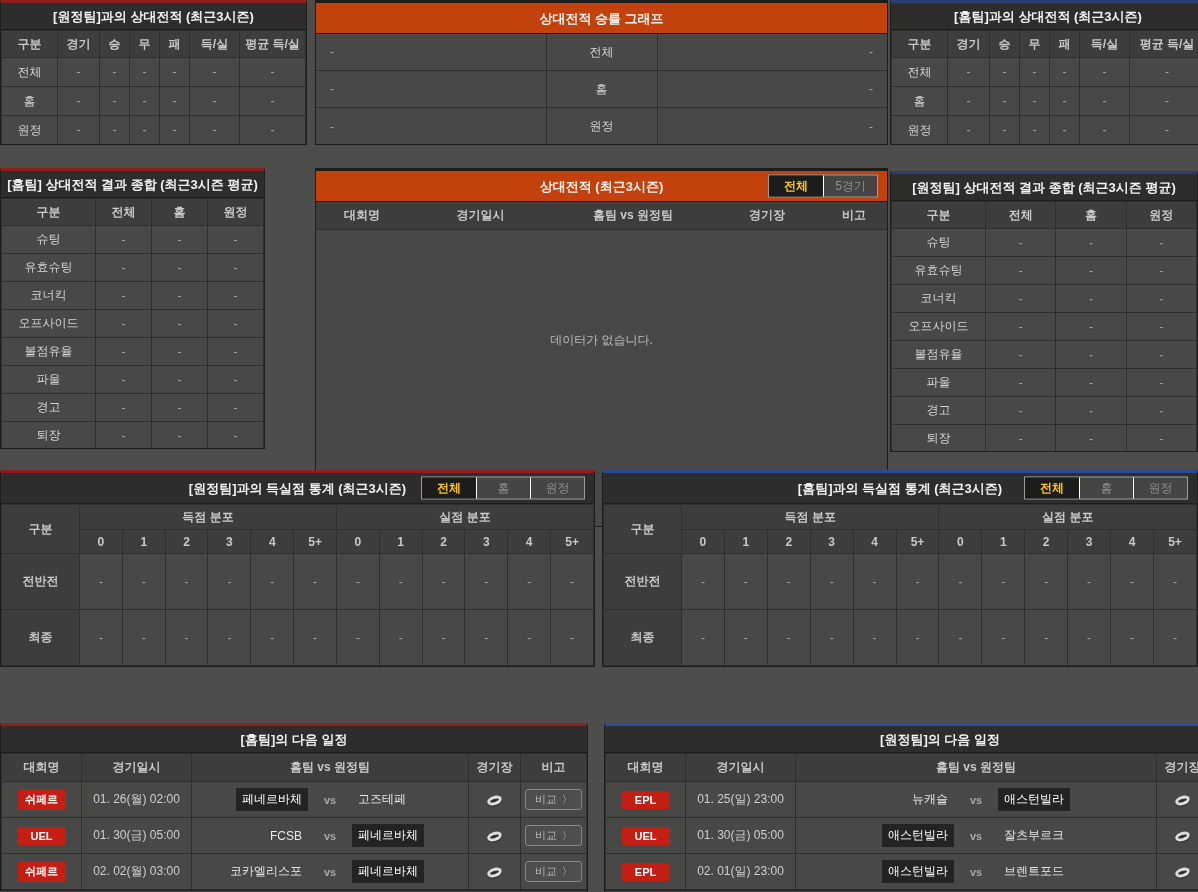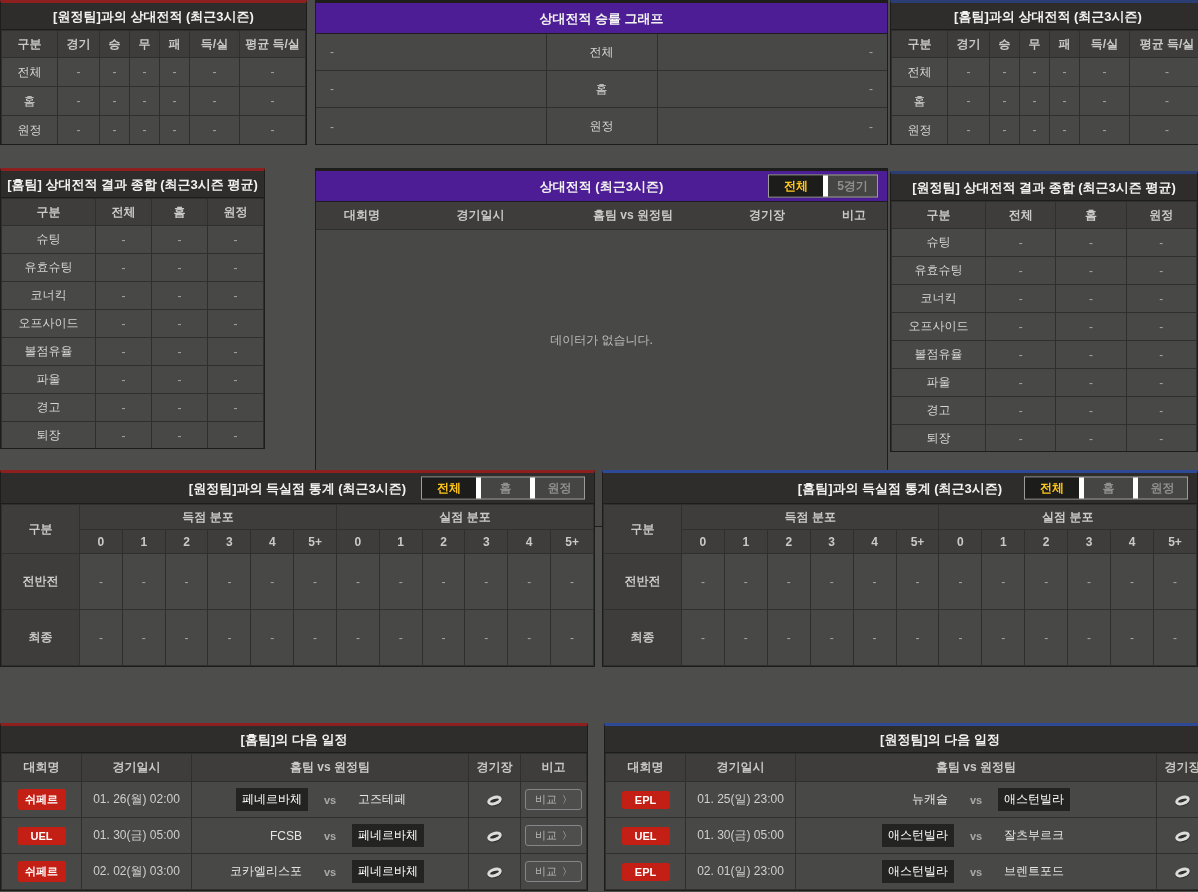--- a/index.html
+++ b/index.html
@@ -22,21 +22,21 @@
   .accent-blue { border-top-color:#2e4a96; }
   .panel-title {
     height:27px; line-height:27px;
     background:#2e2d2b;
     color:#f2f2f0; font-size:13px; font-weight:bold;
     text-align:center;
     border-bottom:1px solid #1d1d1b;
     position:relative;
   }
   .panel-title.tall { height:31px; line-height:31px; }
-  .panel-title.dark { background:#4c1d95; }
+  .panel-title.dark { background:#c2410c; }
   table { width:100%; border-collapse:collapse; table-layout:fixed; }
   th, td {
     border:1px solid #2f2f2d;
     text-align:center; vertical-align:middle;
     font-size:12px; color:#b9b9b7;
     overflow:hidden; white-space:nowrap;
   }
   th { background:#3e3d3b; color:#c9c9c7; font-weight:bold; }
   td.rowlabel { color:#d6d6d4; }
   .dash { color:#a5a5a3; }
@@ -54,22 +54,22 @@
     border-left:1px solid #2f2f2d; border-right:1px solid #2f2f2d;
     color:#d6d6d4; font-size:12px;
   }
   
   .tabs {
     position:absolute; right:9px; top:50%; transform:translateY(-50%);
     display:flex; border:1px solid #9c9c9a; background:#454543;
   }
   .tab {
     min-width:54px; height:21px; line-height:21px; padding:0 8px;
-    font-size:12px; color:#8f8f8d; text-align:center; font-weight:bold;
-    border-left:5px solid #ffffff; cursor:pointer;
+    font-size:12px; color:#8f8f8d; text-align:center; font-weight:normal;
+    border-left:1px solid #ffffff; cursor:pointer;
   }
   .tab:first-child { border-left:none; }
   .tab.active { background:#1c1c1a; color:#ffc61a; font-weight:bold; }
   
   .m-header { display:flex; height:28px; background:#3e3d3b; border-bottom:1px solid #2f2f2d; }
   .m-header > div {
     display:flex; align-items:center; justify-content:center;
     font-size:12px; font-weight:bold; color:#c9c9c7;
   }
   .mc-league { width:92px; } .mc-dt { width:145px; }

